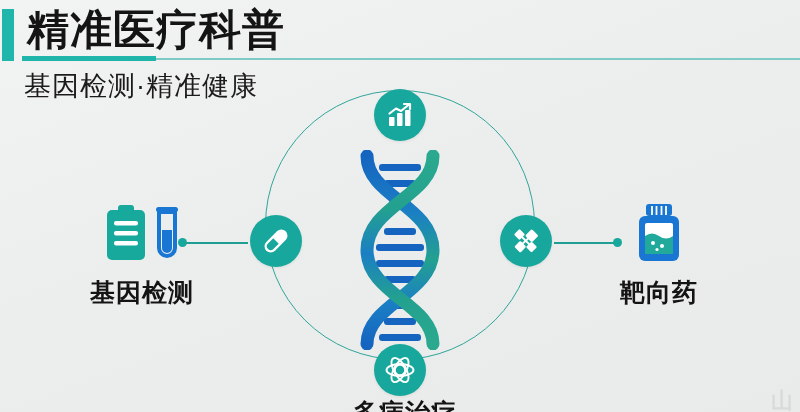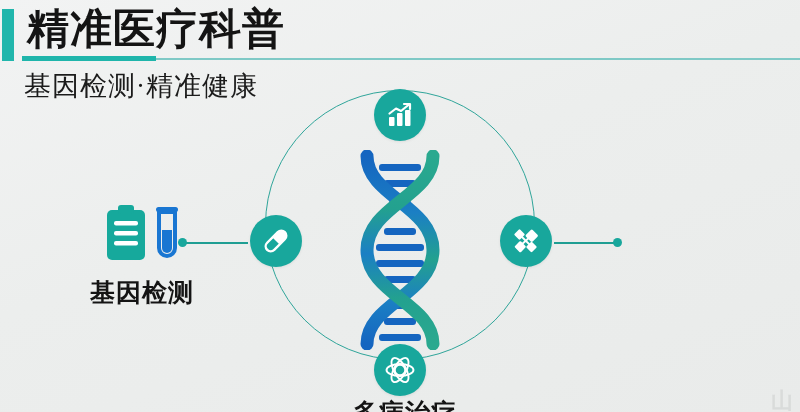--- a/index.html
+++ b/index.html
@@ -8,21 +8,20 @@
   }
   body {
     font-family: "Liberation Sans", "DejaVu Sans", sans-serif;
   }
   #slide {
     position: relative;
     width: 800px;
     height: 412px;
     overflow: hidden;
     background: linear-gradient(160deg, #f2f3f3 0%, #eceeed 45%, #e9ebea 100%);
-    font-family: Liberation Serif, serif;
   }
   
   .accent-bar {
     position: absolute;
     left: 2px; top: 9px;
     width: 12px; height: 52px;
     background: #21b6ac;
   }
   .title {
     position: absolute;
@@ -276,20 +275,44 @@
           <svg width="26" height="60" viewBox="0 0 26 60">
             <path d="M5,8 L5,44 a8,8 0 0 0 16,0 L21,8 z" fill="none" stroke="#1976d2" stroke-width="4"></path>
             <rect x="2" y="3" width="22" height="5" rx="2.5" fill="#1976d2"></rect>
             <path d="M8,26 L8,44 a5,5 0 0 0 10,0 L18,26 z" fill="#1976d2"></path>
           </svg>
         </span>
       </div>
       <div class="side-label">基因检测</div>
     </div>
 
+    <div class="side right-side">
+      <div class="side-icons">
+        <span>
+          <svg width="52" height="62" viewBox="0 0 52 62">
+            <rect x="13" y="2" width="26" height="12" rx="3" fill="#1976d2"></rect>
+            <g stroke="#ffffff" stroke-width="1.8">
+              <line x1="19" y1="4" x2="19" y2="13"></line>
+              <line x1="23.5" y1="4" x2="23.5" y2="13"></line>
+              <line x1="28.5" y1="4" x2="28.5" y2="13"></line>
+              <line x1="33" y1="4" x2="33" y2="13"></line>
+            </g>
+            <rect x="6" y="14" width="40" height="45" rx="6" fill="#1976d2"></rect>
+            <rect x="12" y="21" width="28" height="31" rx="2" fill="#ffffff"></rect>
+            <path d="M12,34 q7,-5 14,0 t14,0 L40,52 L12,52 z" fill="#21a99b"></path>
+            <g fill="#ffffff">
+              <circle cx="20" cy="41" r="2"></circle>
+              <circle cx="29" cy="44" r="2"></circle>
+              <circle cx="24" cy="47.5" r="1.6"></circle>
+            </g>
+          </svg>
+        </span>
+      </div>
+      <div class="side-label">靶向药</div>
+    </div>
 
     <div class="bottom-label">多病治疗</div>
 
   </div>
 
   <div class="watermark">山</div>
 
 </div>
 
 </body></html>

